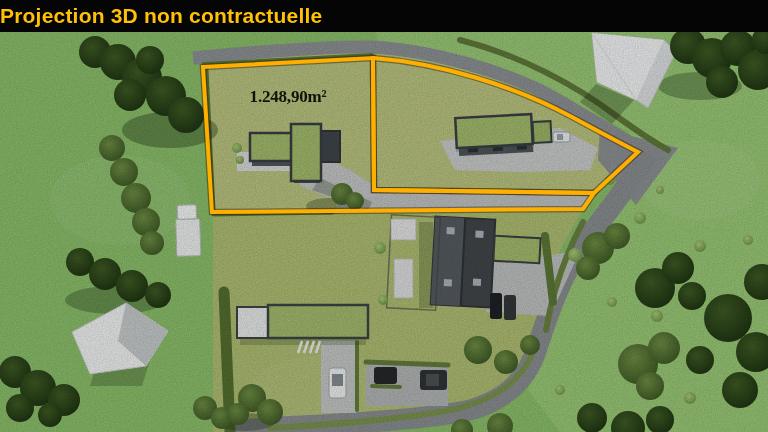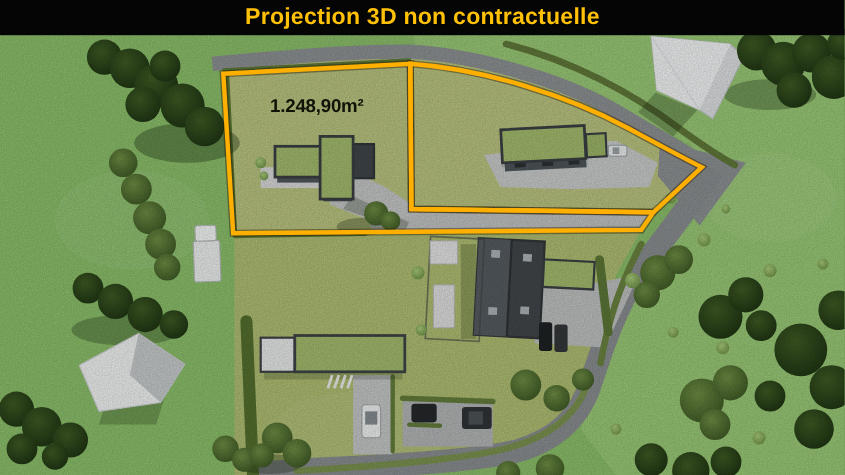--- a/index.html
+++ b/index.html
@@ -1,25 +1,25 @@
 <!DOCTYPE html>
 <html><head>
 <meta charset="utf-8">
 <style>
   html,body{margin:0;padding:0;background:#111;}
   .stage{position:relative;width:768px;height:432px;overflow:hidden;background:#8cc06b;
          font-family:"Liberation Sans","DejaVu Sans",sans-serif;}
   .scene{position:absolute;left:0;top:0;width:768px;height:432px;display:block;}
   .banner{position:absolute;left:0;top:0;width:768px;height:32px;background:#050505;
-          display:flex;align-items:center;justify-content:center;z-index:5;}
+          display:flex;align-items:center;z-index:5;}
   .banner-title{color:#FFC107;font-size:21px;font-weight:bold;letter-spacing:.2px;
                 text-shadow:0 1px 1px #000;}
   .area-label{position:absolute;z-index:4;font-weight:bold;color:#101408;font-size:17px;
               white-space:nowrap;transform:translate(-50%,-50%);letter-spacing:-0.2px;}
-  .area-label.p1{left:288px;top:97px;}
+  .area-label.p1{left:288px;top:97px;font-family:Liberation Serif, serif;}
   .area-label.p2{left:448px;top:92px;}
 </style>
 </head>
 <body>
 
 <div class="stage">
 
 <svg class="scene" viewBox="0 0 768 432" xmlns="http://www.w3.org/2000/svg">
   <defs>
     <radialGradient id="treeDark" cx="40%" cy="35%" r="75%">

